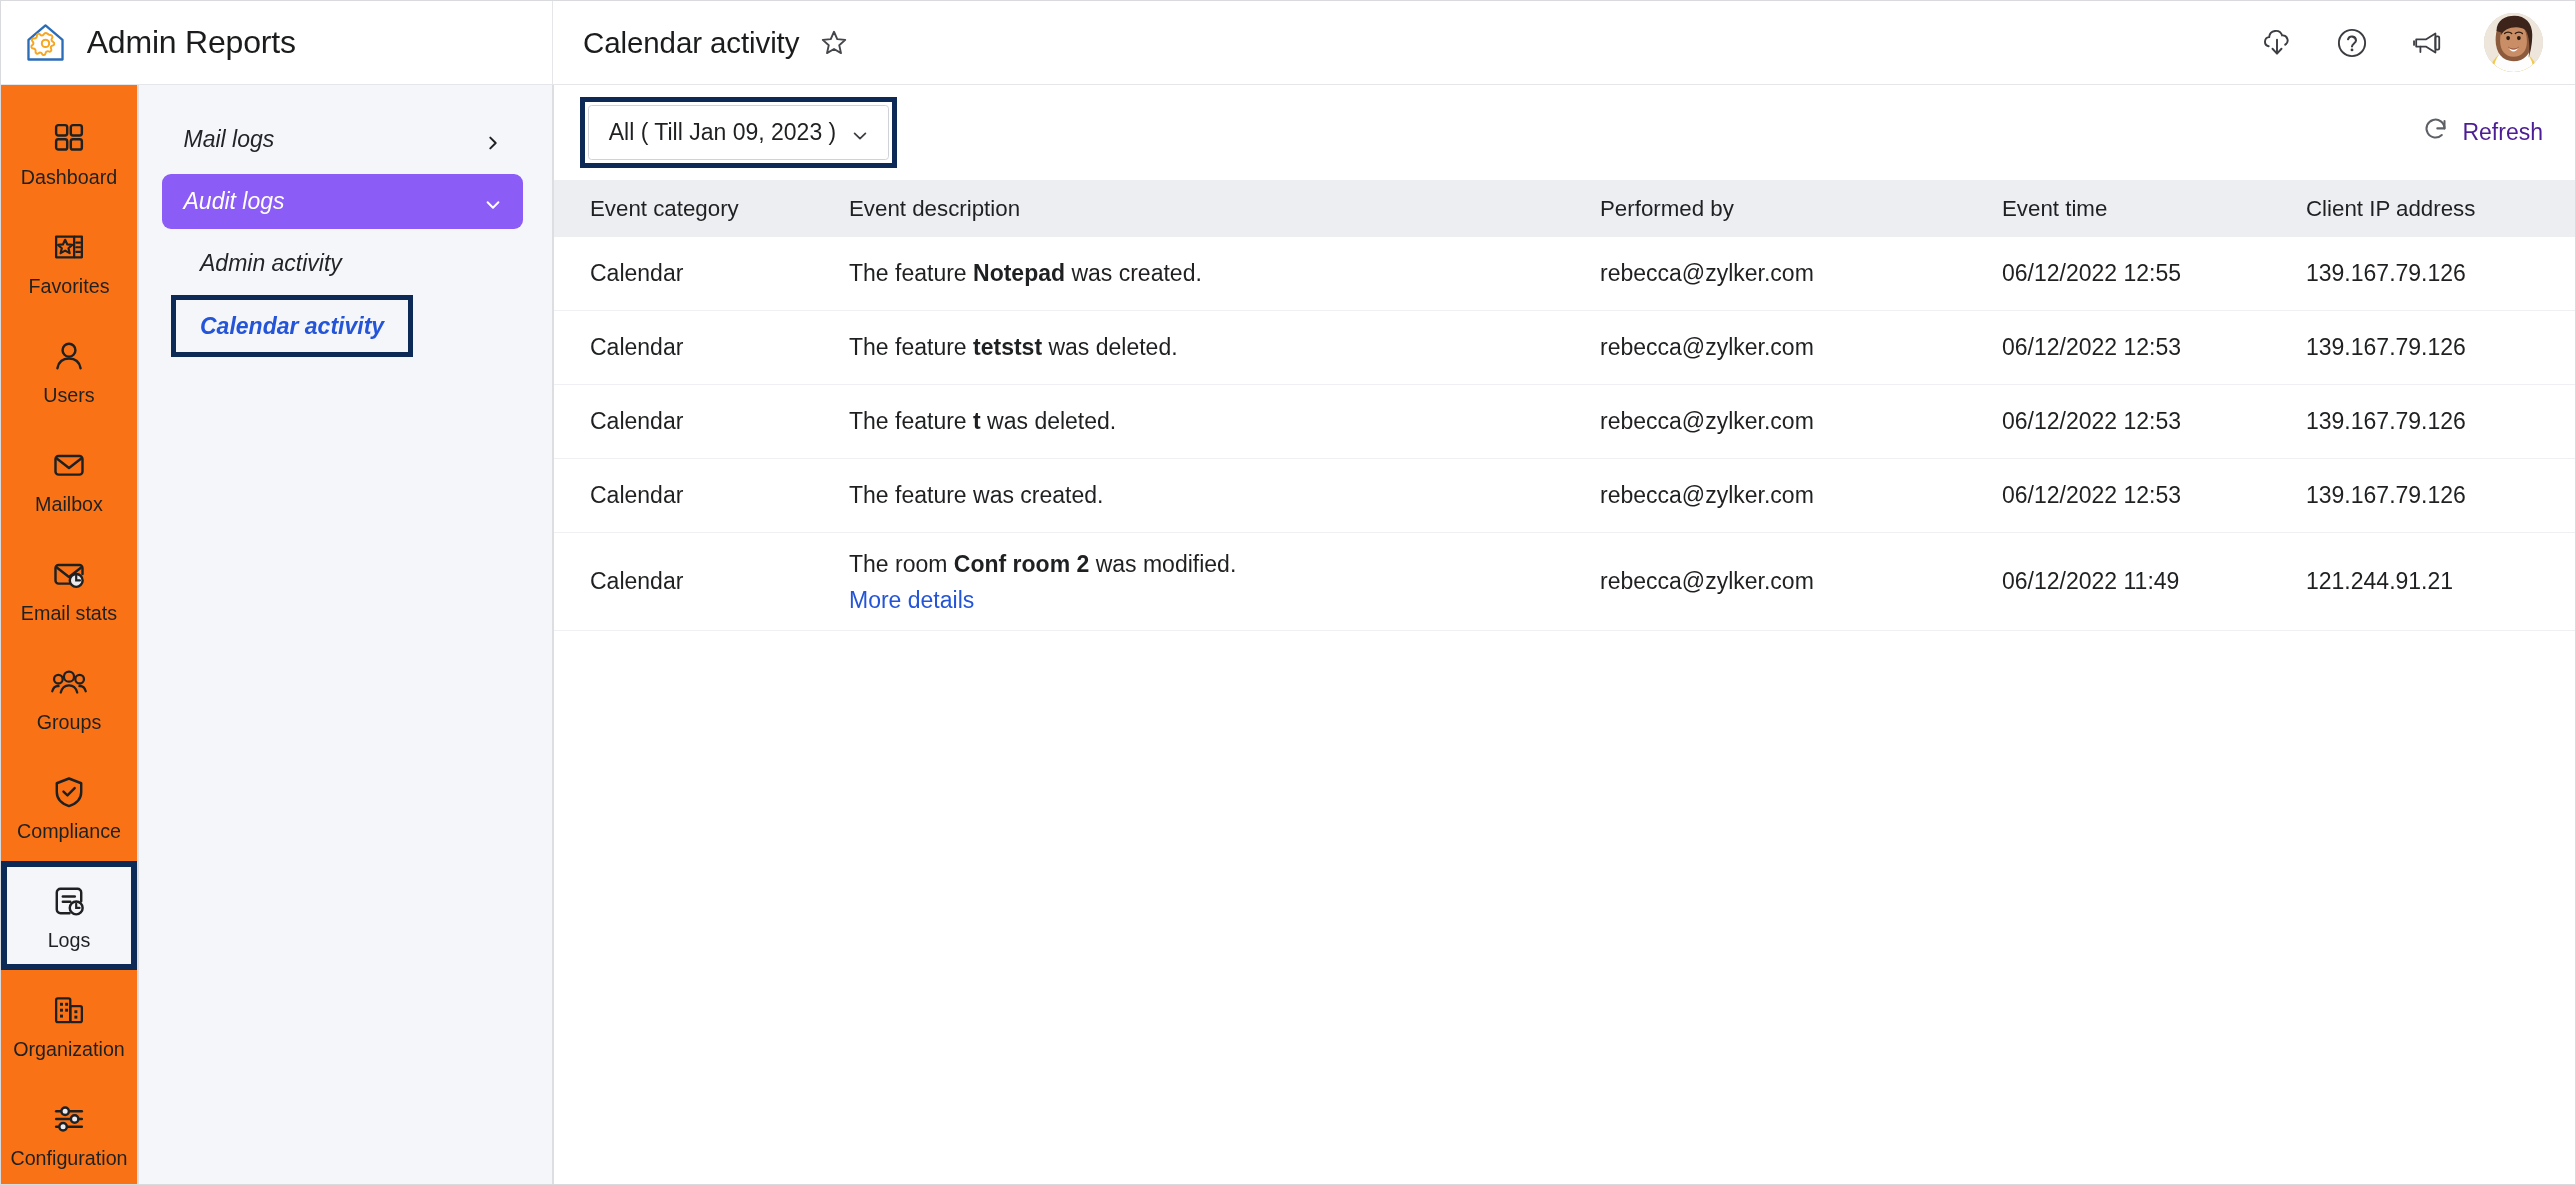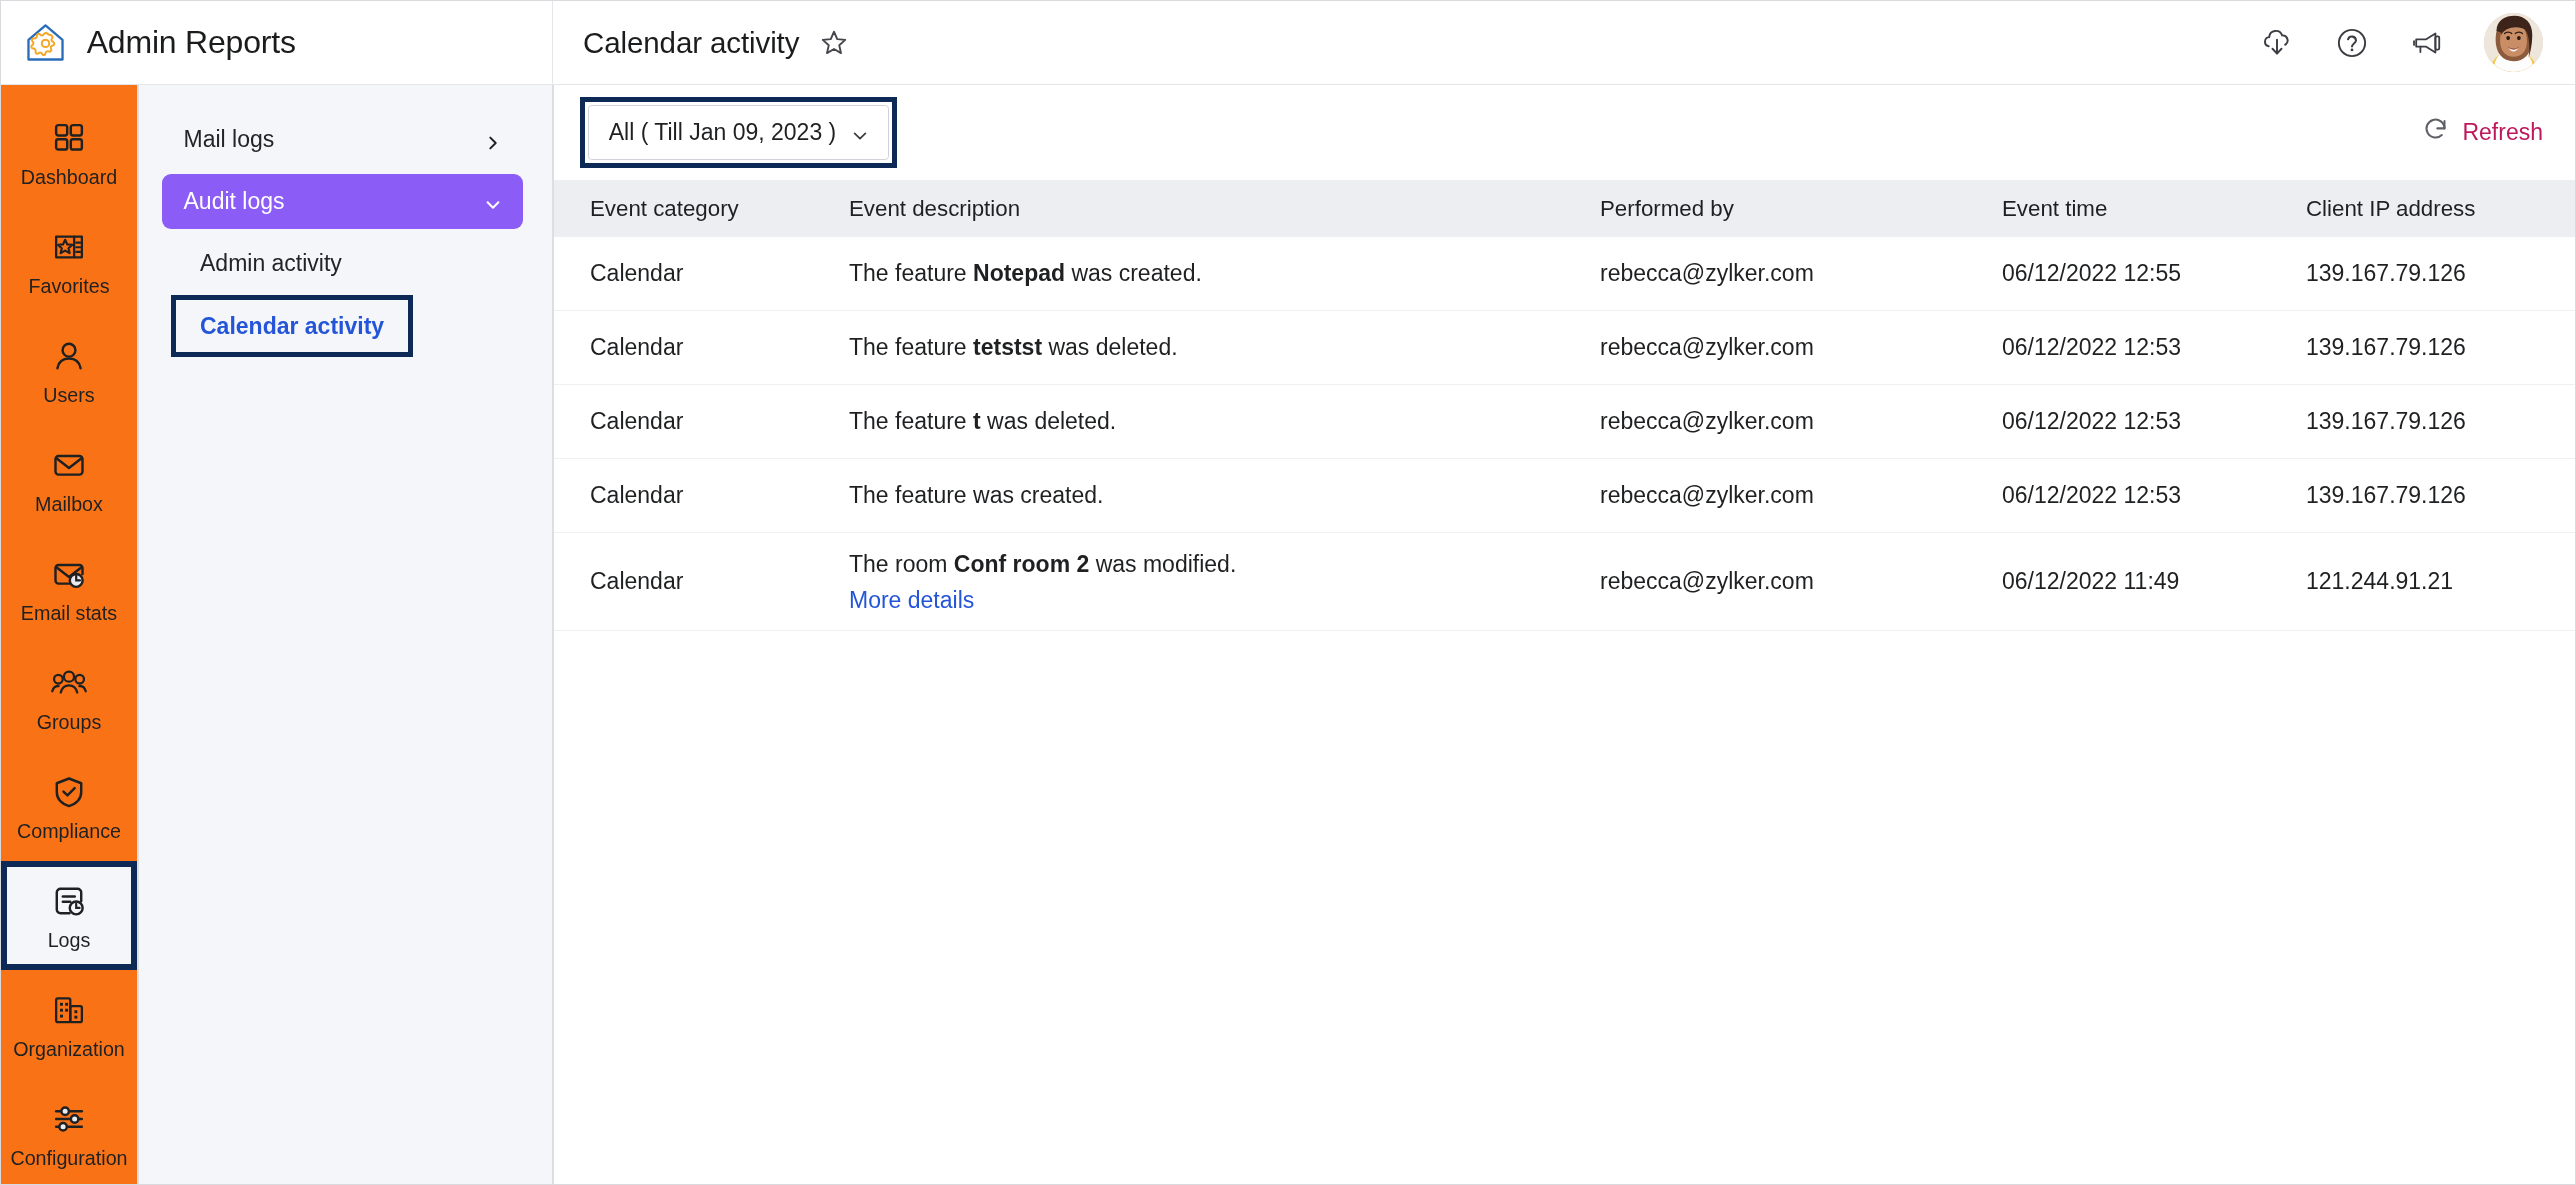--- a/index.html
+++ b/index.html
@@ -137,20 +137,21 @@
   }
 
   
   .subnav {
     width: 415px;
     min-width: 415px;
     background: #f4f6f9;
     border-right: 2.7px solid #dcdee2;
     padding: 27px 29px 0 23px;
     overflow: hidden;
+    font-style: italic;
   }
 
   .subnav-item {
     height: 55px;
     border-radius: 9px;
     display: flex;
     align-items: center;
     padding: 0 21.5px 0 21.5px;
     font-size: 23px;
     color: #23242a;
@@ -220,21 +221,21 @@
     cursor: pointer;
     white-space: nowrap;
   }
 
   .refresh-btn {
     margin-left: auto;
     display: flex;
     align-items: center;
     gap: 13.4px;
     font-size: 23px;
-    color: #be185d;
+    color: #4c1d95;
     cursor: pointer;
   }
 
   
   .table { width: 100%; }
 
   .thead {
     height: 57px;
     background: #eceef1;
     display: flex;

